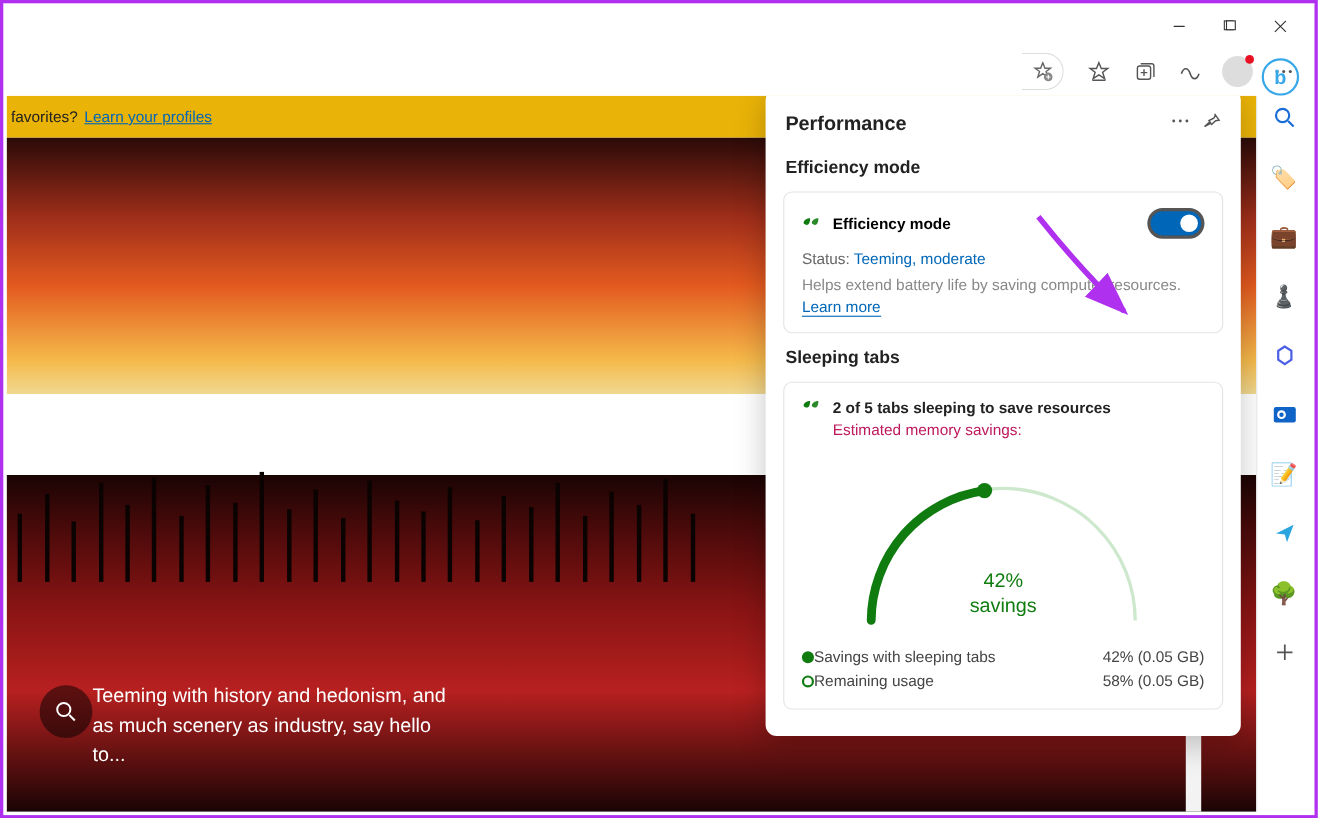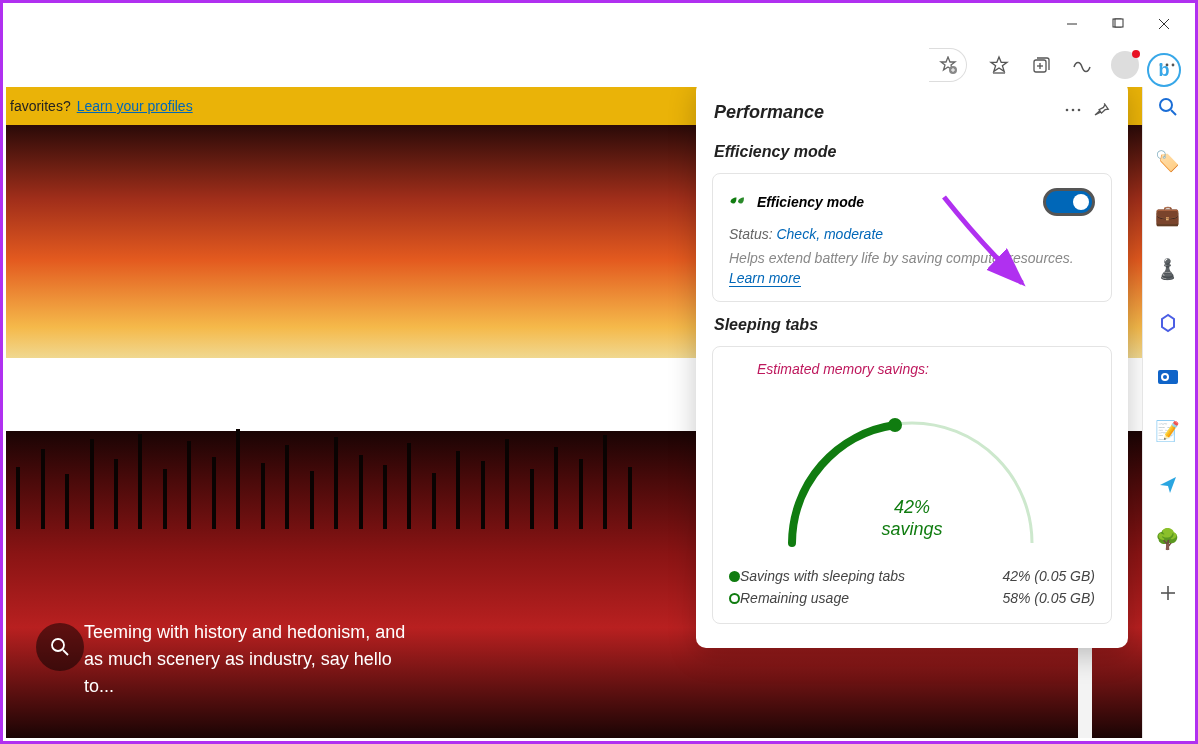--- a/index.html
+++ b/index.html
@@ -163,21 +163,20 @@
 .perf-panel {
   position: absolute;
   top: -6px;
   right: 14px;
   width: 432px;
   background: #fff;
   border-radius: 10px;
   box-shadow: 0 8px 28px rgba(0,0,0,0.22);
   z-index: 20;
   padding: 14px 0 20px;
-  font-style: italic;
 }
 .panel-header {
   display: flex;
   align-items: center;
   justify-content: space-between;
   padding: 6px 18px 10px;
 }
 .panel-title {
   font-size: 18px;
   font-weight: 600;
@@ -510,28 +509,35 @@
           <div class="eff-label">
             <svg class="leaf-icon" viewBox="0 0 24 16">
               <path d="M2 8c0-4 4-6 8-6 0 8-4 10-8 6z" fill="#107c10"></path>
               <path d="M12 8c0-4 4-6 8-6 0 8-4 10-8 6z" fill="#2a8a2a"></path>
             </svg>
             <span>Efficiency mode</span>
           </div>
           <div class="toggle"></div>
         </div>
         <div class="status-line">
-          <span>Status: </span><span class="status-val">Check, moderate</span>
+          <span>Status: </span><span class="status-val">Teeming, moderate</span>
         </div>
         <div class="help-text">Helps extend battery life by saving computer resources.</div>
         <a class="learn-more">Learn more</a>
       </div>
 
       <div class="section-title">Sleeping tabs</div>
       <div class="card">
+        <div class="sleep-header">
+          <svg class="leaf-icon" viewBox="0 0 24 16">
+            <path d="M2 8c0-4 4-6 8-6 0 8-4 10-8 6z" fill="#107c10"></path>
+            <path d="M12 8c0-4 4-6 8-6 0 8-4 10-8 6z" fill="#2a8a2a"></path>
+          </svg>
+          <div class="sleep-title">2 of 5 tabs sleeping to save resources</div>
+        </div>
         <div class="sleep-sub">Estimated memory savings:</div>
 
         <div class="gauge-wrap">
           <svg width="300" height="160" viewBox="0 0 300 160">
             <path d="M 30 150 A 120 120 0 0 1 270 150" fill="none" stroke="#cde8cd" stroke-width="3"></path>
             <path d="M 30 150 A 120 120 0 0 1 133 32" fill="none" stroke="#107c10" stroke-width="8" stroke-linecap="round"></path>
             <circle cx="133" cy="32" r="7" fill="#107c10"></circle>
             <text x="150" y="120" text-anchor="middle" class="gauge-text">42%</text>
             <text x="150" y="142" text-anchor="middle" class="gauge-text">savings</text>
           </svg>

